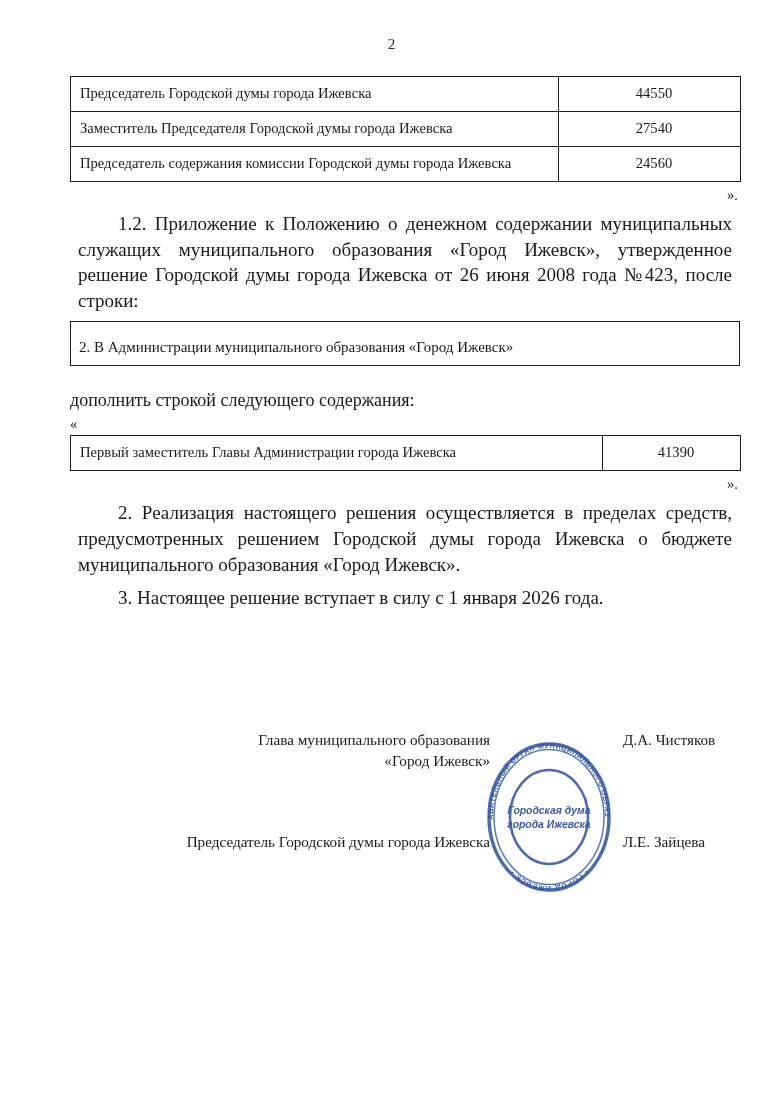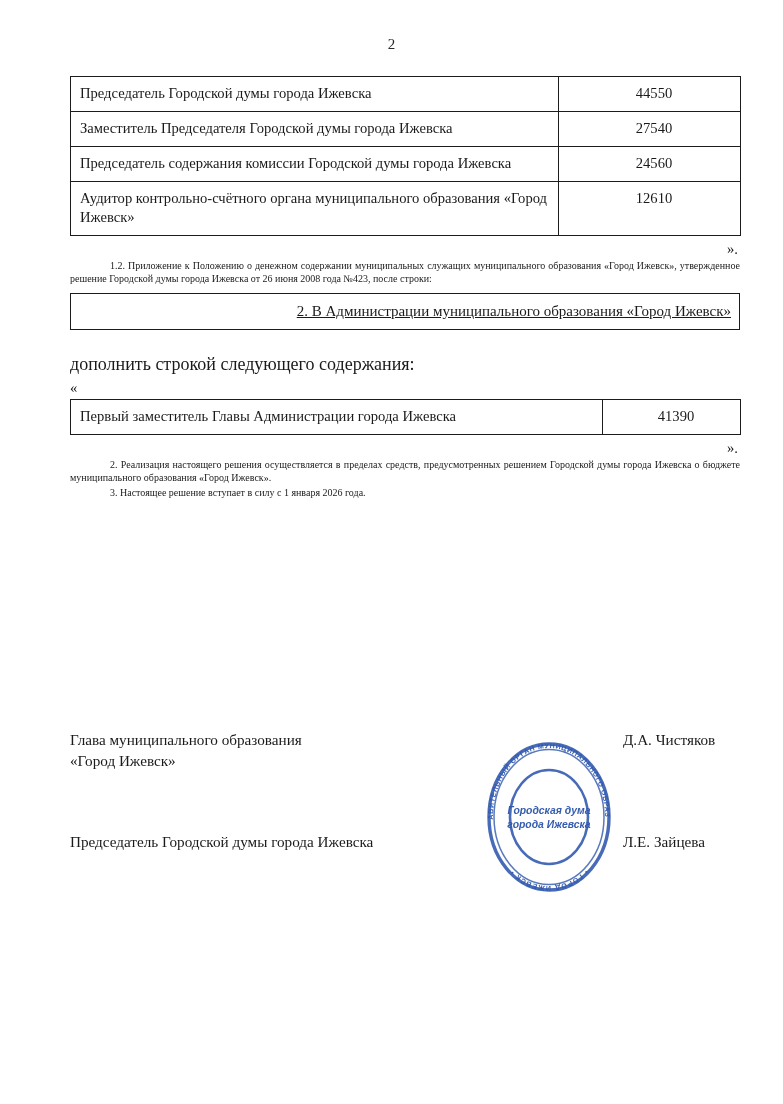--- a/index.html
+++ b/index.html
@@ -82,46 +82,45 @@
   .quote-open {
     text-align: left;
     font-size: 14.6px;
     line-height: 1.1;
     margin-top: 4px;
     margin-bottom: 3px;
   }
 
   
   p.para {
-    margin: 0;
-    font-size: 10px;
+    margin: 8px;
+    font-size: 19px;
     line-height: 1.345;
     text-align: justify;
     text-indent: 40px;
     hyphens: none;
   }
   p.para.tight { margin-top: 1px; }
 
   p.plain {
     margin: 22px 0 4px 0;
     font-size: 18px;
     line-height: 1.345;
     text-align: left;
     text-indent: 0;
   }
 
   
   .boxed-line {
     border: 1px solid #1c1c1c;
-    text-align: right;
+    text-align: left;
     font-size: 15px;
-    padding: 8px 8px 9px 8px;
+    padding: 16px 8px 9px 8px;
     margin-top: 7px;
     line-height: 1.2;
-    text-decoration: underline;
   }
 
   
   .signatures {
     position: absolute;
     left: 70px;
     top: 730px;
     width: 670px;
     height: 150px;
   }
@@ -133,21 +132,21 @@
   .sig-row.first  { top: 0px; }
   .sig-row.second { top: 102px; }
 
   .sig-title {
     position: absolute;
     left: 0;
     top: 0;
     width: 420px;
     font-size: 15.2px;
     line-height: 1.38;
-    text-align: left;
+    text-align: right;
   }
   .sig-name {
     position: absolute;
     left: 553px;
     top: 0;
     width: 170px;
     font-size: 15.2px;
     line-height: 1.38;
     text-align: left;
     white-space: nowrap;
@@ -183,24 +182,20 @@
           <td>Председатель Городской думы города Ижевска</td>
           <td class="amount">44550</td>
         </tr>
         <tr>
           <td>Заместитель Председателя Городской думы города Ижевска</td>
           <td class="amount">27540</td>
         </tr>
         <tr>
           <td>Председатель содержания комиссии Городской думы города Ижевска</td>
           <td class="amount">24560</td>
-        </tr>
-        <tr>
-          <td>Аудитор контрольно-счётного органа муниципального образования «Город Ижевск»</td>
-          <td class="amount">12610</td>
         </tr>
       </tbody>
     </table>
 
     <div class="quote-close">».</div>
 
     <p class="para">1.2. Приложение к Положению о денежном содержании муниципальных служащих муниципального образования «Город Ижевск», утвержденное решение Городской думы города Ижевска от 26 июня 2008 года №423, после строки:</p>
 
     <div class="boxed-line">2. В Администрации муниципального образования «Город Ижевск»</div>
 

